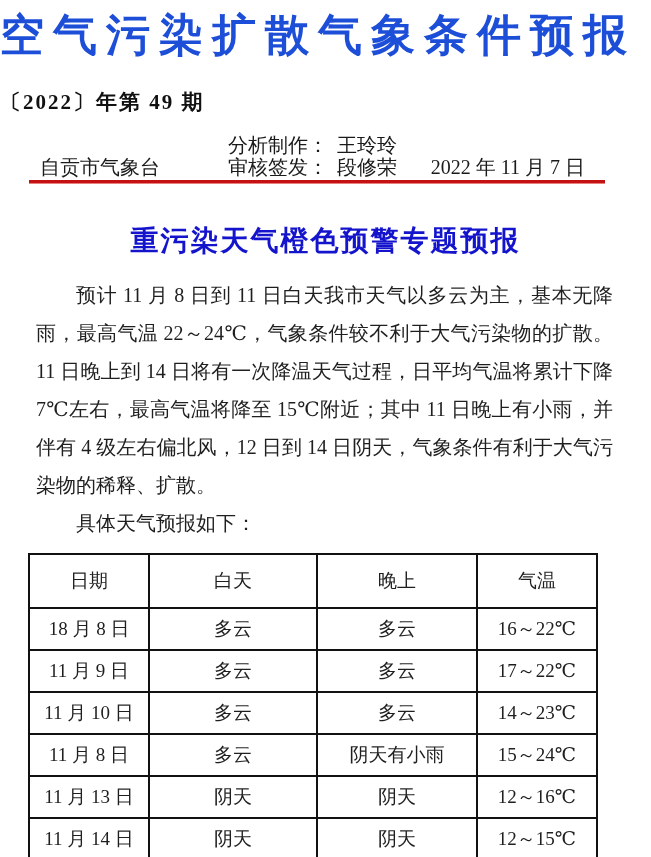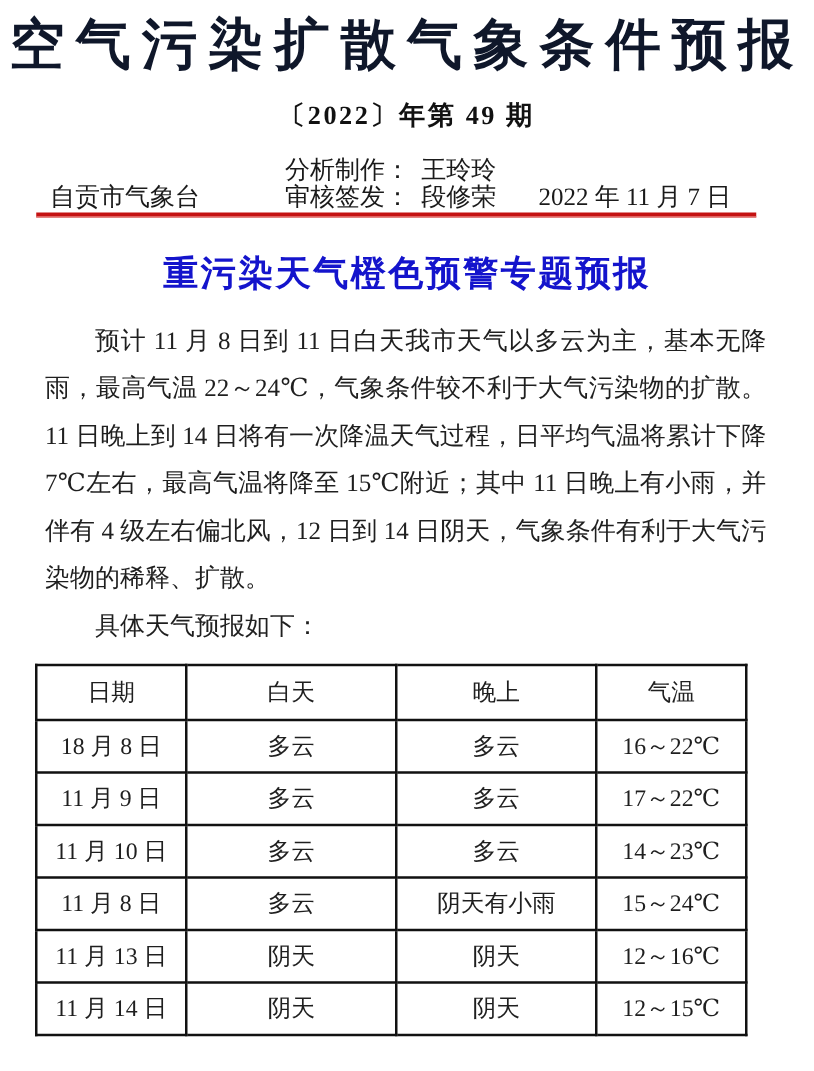--- a/index.html
+++ b/index.html
@@ -9,50 +9,49 @@
     width: 651px;
     height: 857px;
     margin: 0 auto;
     background: #ffffff;
     overflow: hidden;
     font-family: "Liberation Serif", "DejaVu Serif", serif;
     color: #1a1a1a;
   }
   .doc-title {
     margin-top: 6px;
-    text-align: center;
+    text-align: left;
     font-family: "Liberation Serif", "DejaVu Serif", serif;
     font-size: 44px;
     font-weight: bold;
-    color: #0f172a;
+    color: #1d4ed8;
     letter-spacing: 9px;
     white-space: nowrap;
   }
   .issue {
-    margin-top: 13px;
-    text-align: center;
+    margin-top: 23px;
     font-size: 21px;
     font-weight: bold;
     color: #111111;
     letter-spacing: 2px;
   }
   .meta { margin-top: 16px; font-size: 20px; color: #1a1a1a; }
   .meta-row { position: relative; height: 22px; }
   .meta .maker-label, .meta .signer-label { position: absolute; left: 228px; white-space: nowrap; }
   .meta .maker-name, .meta .signer-name { position: absolute; left: 337px; white-space: nowrap; }
   .meta .agency { position: absolute; left: 40px; white-space: nowrap; text-align: center; }
   .meta .date { position: absolute; right: 66px; white-space: nowrap; }
   .red-rule {
     margin: 4px 46px 0 29px;
     height: 4px;
     background: #c41212;
     border-bottom: 1px solid #e8807d;
   }
   .blue-heading {
-    margin-top: 26px;
+    margin-top: 38px;
     text-align: center;
     font-family: "DejaVu Sans", "Liberation Sans", sans-serif;
     font-size: 28px;
     font-weight: bold;
     color: #1414cc;
     letter-spacing: 2px;
     white-space: nowrap;
   }
   .body-text {
     margin: 16px 38px 0 36px;
@@ -72,21 +71,21 @@
   table.forecast th, table.forecast td {
     border: 2px solid #111111;
     text-align: center;
     vertical-align: middle;
     font-size: 19px;
     font-weight: normal;
     color: #1f1f1f;
     height: 42px;
     white-space: nowrap;
   }
-  table.forecast thead th { height: 44px; }
+  table.forecast thead th { height: 54px; }
   col.c-date  { width: 120px; }
   col.c-day   { width: 168px; }
   col.c-night { width: 160px; }
   col.c-temp  { width: 120px; }
 </style>
 </head>
 <body>
 
 <div class="page">
 

